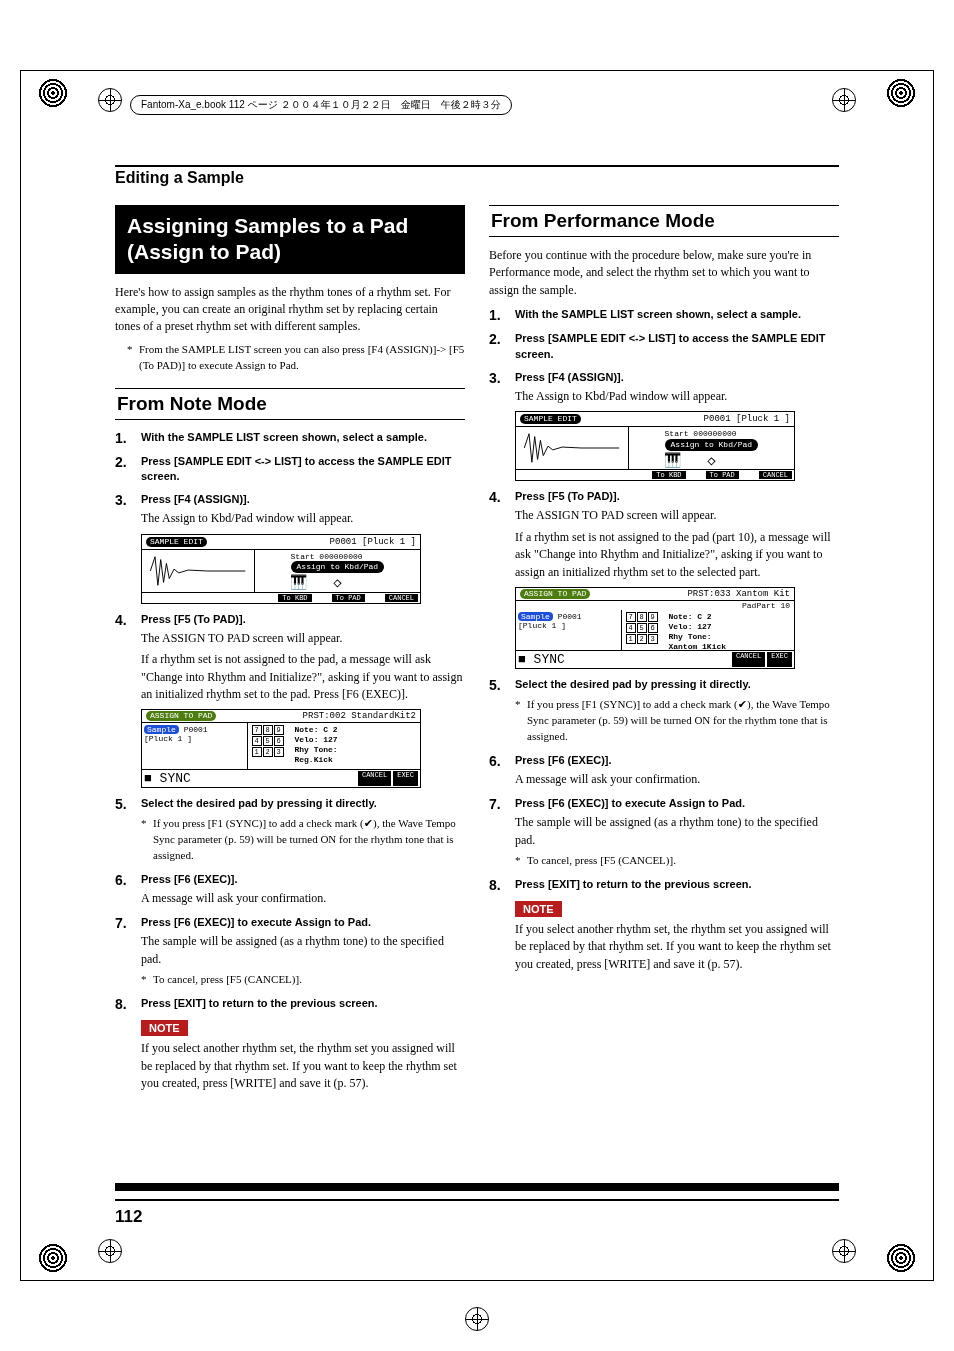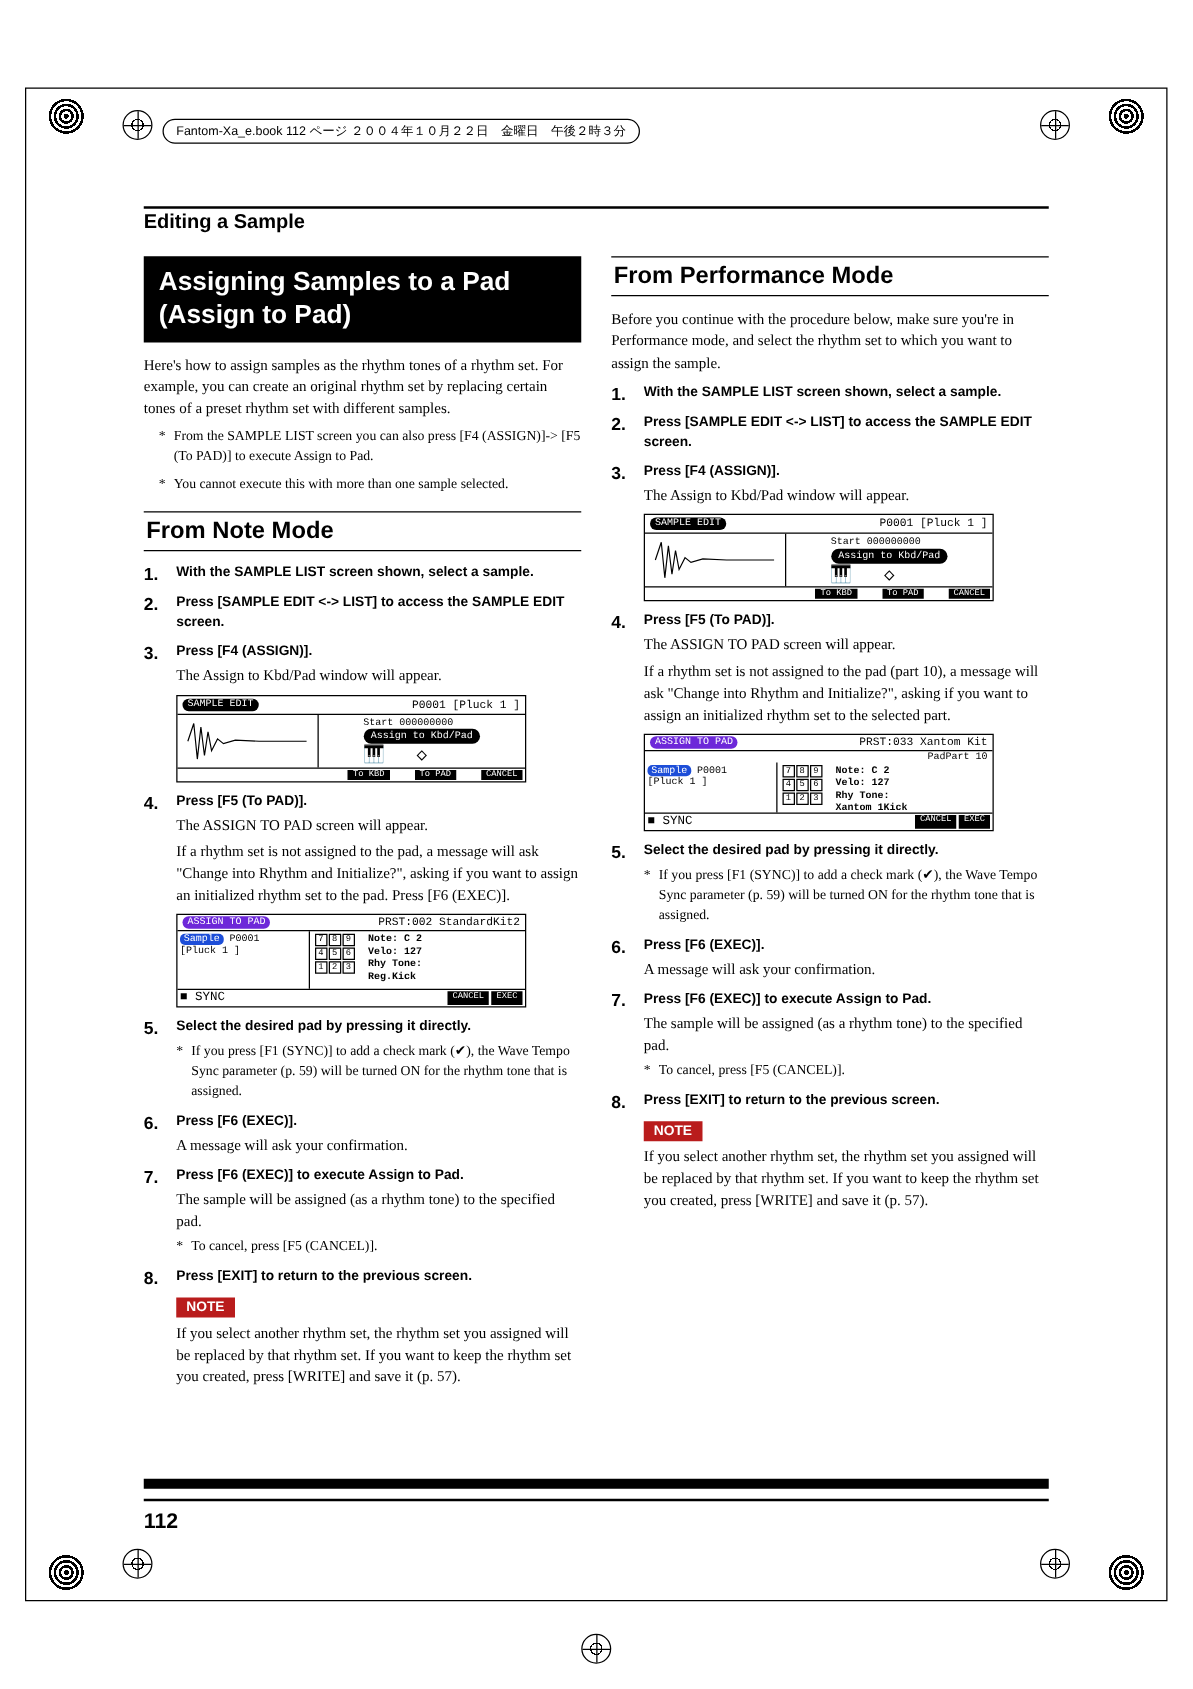--- a/index.html
+++ b/index.html
@@ -219,21 +219,21 @@
     font-family: 'Courier New', monospace;
     font-size: 9px;
   }
   .lcd2 .top {
     display: flex;
     justify-content: space-between;
     padding: 1px 4px;
     border-bottom: 1px solid #000;
   }
   .lcd2 .top .tag {
-    background: #6d28d9; color: #fff; padding: 0 4px; border-radius: 6px; font-size: 8px;
+    background: #4d7c0f; color: #fff; padding: 0 4px; border-radius: 6px; font-size: 8px;
   }
   .lcd2 .mid {
     display: flex;
     height: 46px;
   }
   .lcd2 .left {
     width: 38%;
     border-right: 1px solid #000;
     padding: 2px;
     font-size: 8px;
@@ -257,21 +257,21 @@
     width: 10px; height: 10px; border: 1px solid #000;
     font-size: 7px; text-align: center; line-height: 8px;
   }
   .lcd2 .right .info { display: inline-block; vertical-align: top; font-weight: bold; }
   .lcd2 .bbar {
     display: flex;
     justify-content: space-between;
     padding: 1px 2px;
     border-top: 1px solid #000;
   }
-  .lcd2 .bbar .sync { font-size: 10px; }
+  .lcd2 .bbar .sync { font-size: 13px; }
   .lcd2 .bbar .rbtns { display: flex; gap: 2px; }
   .lcd2 .bbar .rbtn { background: #000; color: #fff; font-size: 7px; padding: 0 4px; }
   .page-num {
     position: absolute;
     left: 0;
     bottom: -6px;
     font-family: Arial, sans-serif;
     font-weight: bold;
     font-size: 17px;
     border-top: 2px solid #000;
@@ -307,21 +307,20 @@
   <div class="page-header">
     <div class="title">Editing a Sample</div>
   </div>
 
   <div class="columns">
 
     <div class="col">
       <div class="main-heading">Assigning Samples to a Pad (Assign to Pad)</div>
       <p class="body-text">Here's how to assign samples as the rhythm tones of a rhythm set. For example, you can create an original rhythm set by replacing certain tones of a preset rhythm set with different samples.</p>
       <p class="star-note">From the SAMPLE LIST screen you can also press [F4 (ASSIGN)]-&gt; [F5 (To PAD)] to execute Assign to Pad.</p>
-      <p class="star-note">You cannot execute this with more than one sample selected.</p>
 
       <div class="sub-heading">From Note Mode</div>
 
       <div class="step">
           <span class="num">1.</span>
           <span class="txt">With the SAMPLE LIST screen shown, select a sample.</span>
         </div>
 
       <div class="step">
           <span class="num">2.</span>

